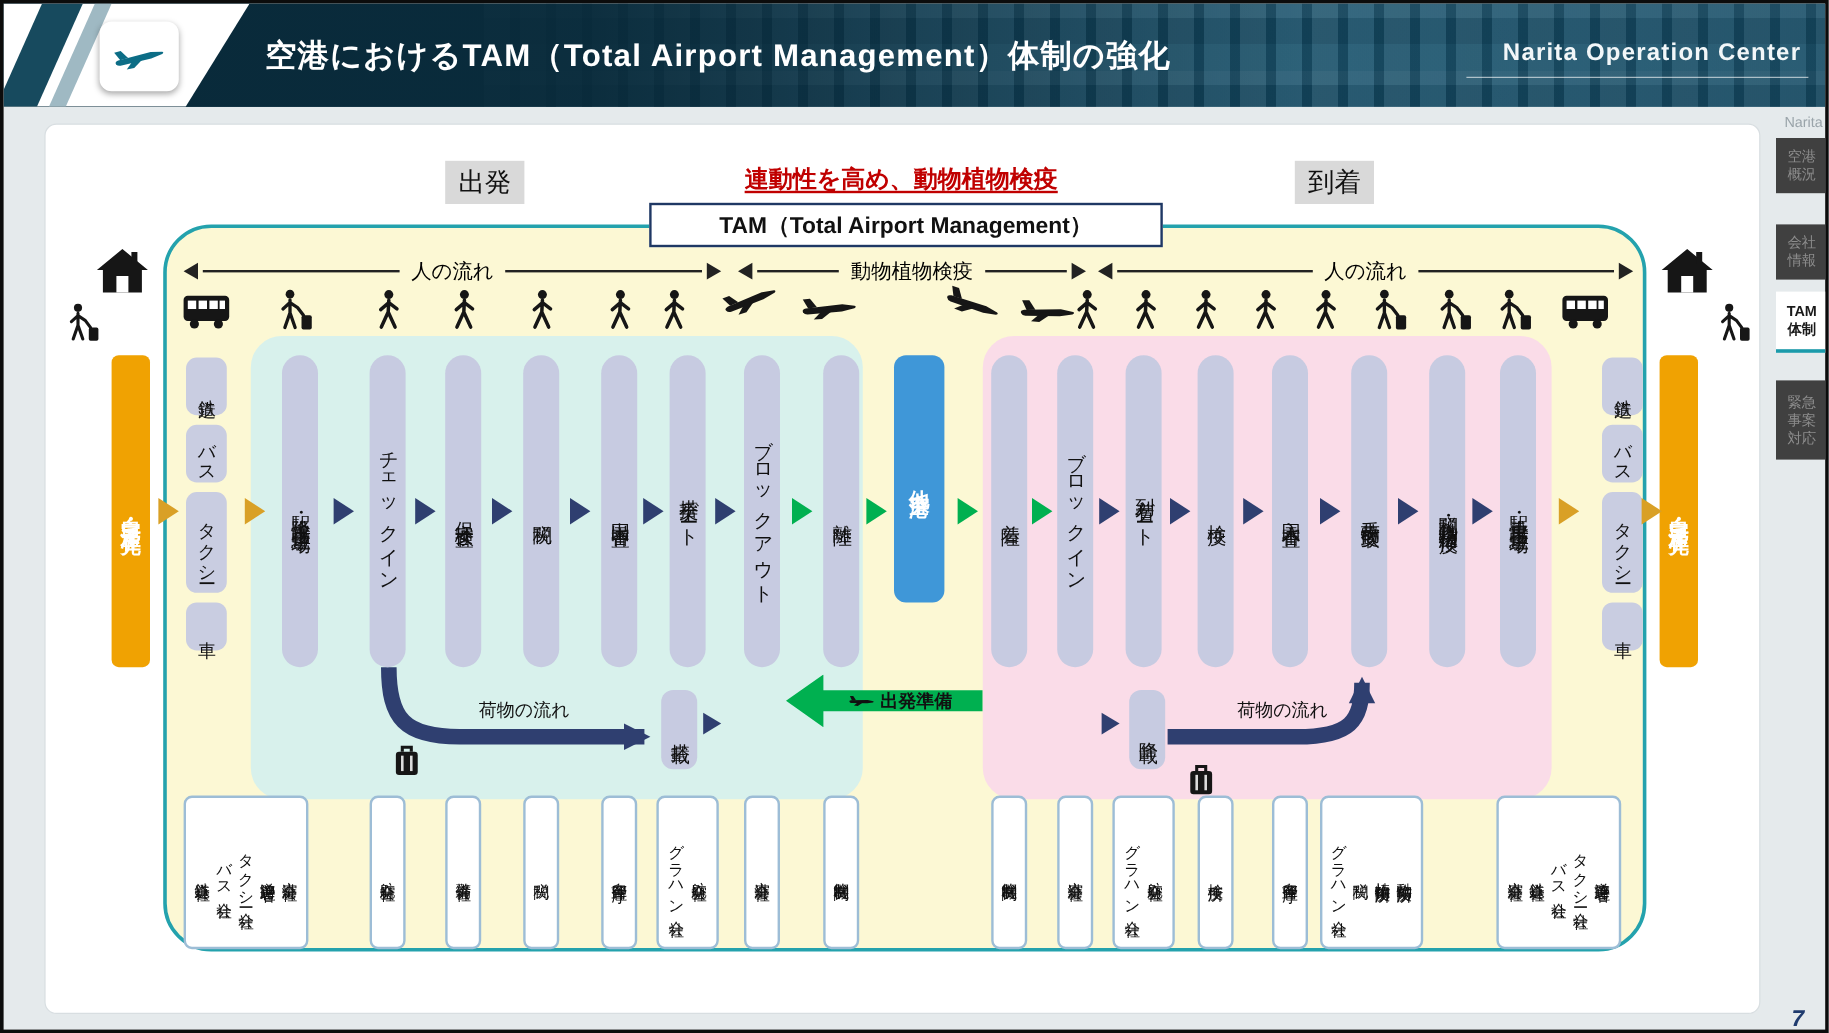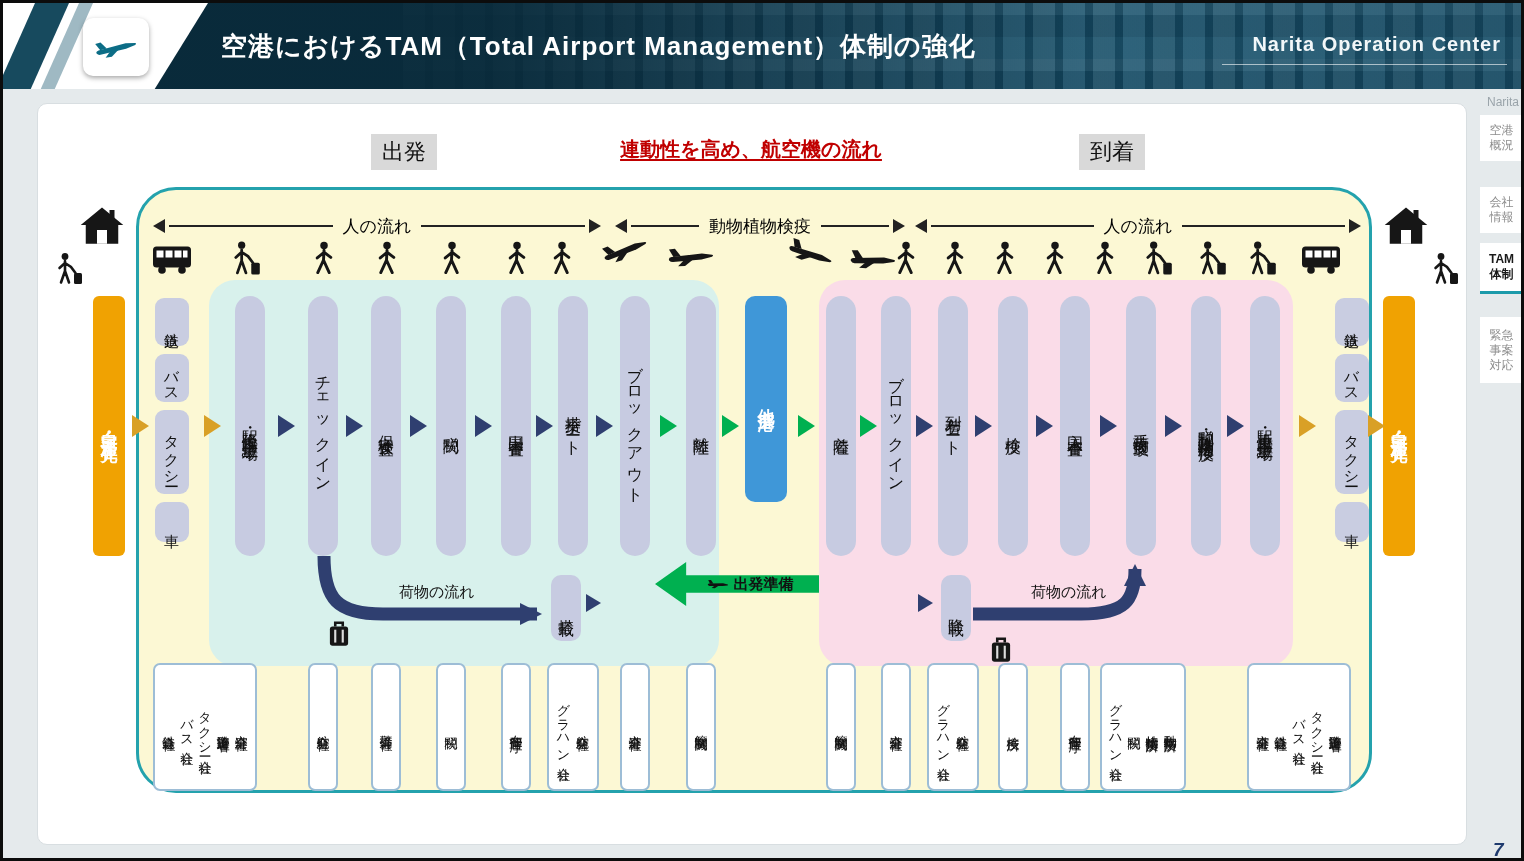--- a/index.html
+++ b/index.html
@@ -21,21 +21,21 @@
   .h-stripe2{position:absolute;left:56px;top:-10px;width:14px;height:110px;background:#9fb9c3;transform:skewX(-24deg);}
   .logo{position:absolute;left:80px;top:15px;width:66px;height:58px;background:#fff;border-radius:10px;
       box-shadow:0 2px 5px rgba(0,0,0,.35);display:flex;align-items:center;justify-content:center;}
   .logo svg{width:44px;height:22px;color:#0c6d86;transform:rotate(-14deg);}
   .h-title{position:absolute;left:218px;top:0;height:86px;line-height:86px;color:#fff;font-size:26px;
       font-weight:600;letter-spacing:1px;white-space:nowrap;}
   .brand{position:absolute;right:14px;top:30px;color:#f2f7f9;font-size:20px;letter-spacing:1px;font-weight:bold;
       border-bottom:1px solid rgba(255,255,255,.6);padding:0 6px 8px 30px;white-space:nowrap;}
   
   .side-index{position:absolute;left:1480px;top:92px;width:40px;text-align:center;color:#9aa4aa;font-size:12px;}
-  .side-item{position:absolute;left:1477px;width:43px;background:#ffffff;color:#8c8c8c;font-size:12px;line-height:1.25;
+  .side-item{position:absolute;left:1477px;width:43px;background:#404040;color:#8c8c8c;font-size:12px;line-height:1.25;
       display:flex;align-items:center;justify-content:center;text-align:center;white-space:pre-line;cursor:pointer;}
   .side-item.active{background:#fff;color:#1a1a1a;font-weight:bold;border-bottom:3px solid #1b9aaa;}
   
   .panel{position:absolute;left:34px;top:100px;width:1428px;height:740px;background:#fff;border:1px solid #d8dee1;border-radius:10px;}
   .glabel{position:absolute;top:131px;width:66px;height:36px;background:#d9d9d9;display:flex;align-items:center;
       justify-content:center;font-size:22px;color:#111;}
   .red-headline{position:absolute;left:34px;width:1428px;top:133px;text-align:center;font-size:20px;font-weight:bold;
       color:#c00000;text-decoration:underline;text-underline-offset:3px;}
   .tambox{position:absolute;left:538px;top:166px;width:424px;height:33px;background:#fff;border:2.5px solid #1f3864;
       display:flex;align-items:center;justify-content:center;font-size:19px;font-weight:bold;}
@@ -158,24 +158,25 @@
 情報</div>
   <div class="side-item active" style="top:240px;height:48px">TAM
 体制</div>
   <div class="side-item" style="top:314px;height:66px">緊急
 事案
 対応</div>
 
   <div class="panel"></div>
 
   <div class="glabel" style="left:368px">出発</div>
-  <div class="red-headline">連動性を高め、航空機の流れ</div>
+  <div class="red-headline">連動性を高め、動物植物検疫</div>
   <div class="glabel" style="left:1076px">到着</div>
 
   <div class="yellow"></div>
+  <div class="tambox">TAM（Total Airport Management）</div>
   <div class="zone cyan"></div>
   <div class="zone pink"></div>
 
   <div class="darrow" style="left:150px;width:448px">
     <span class="ah l"></span>
       <span class="ln"></span>
     <span class="dlabel">人の流れ</span>
     <span class="ln"></span>
       <span class="ah r"></span>
   </div>

